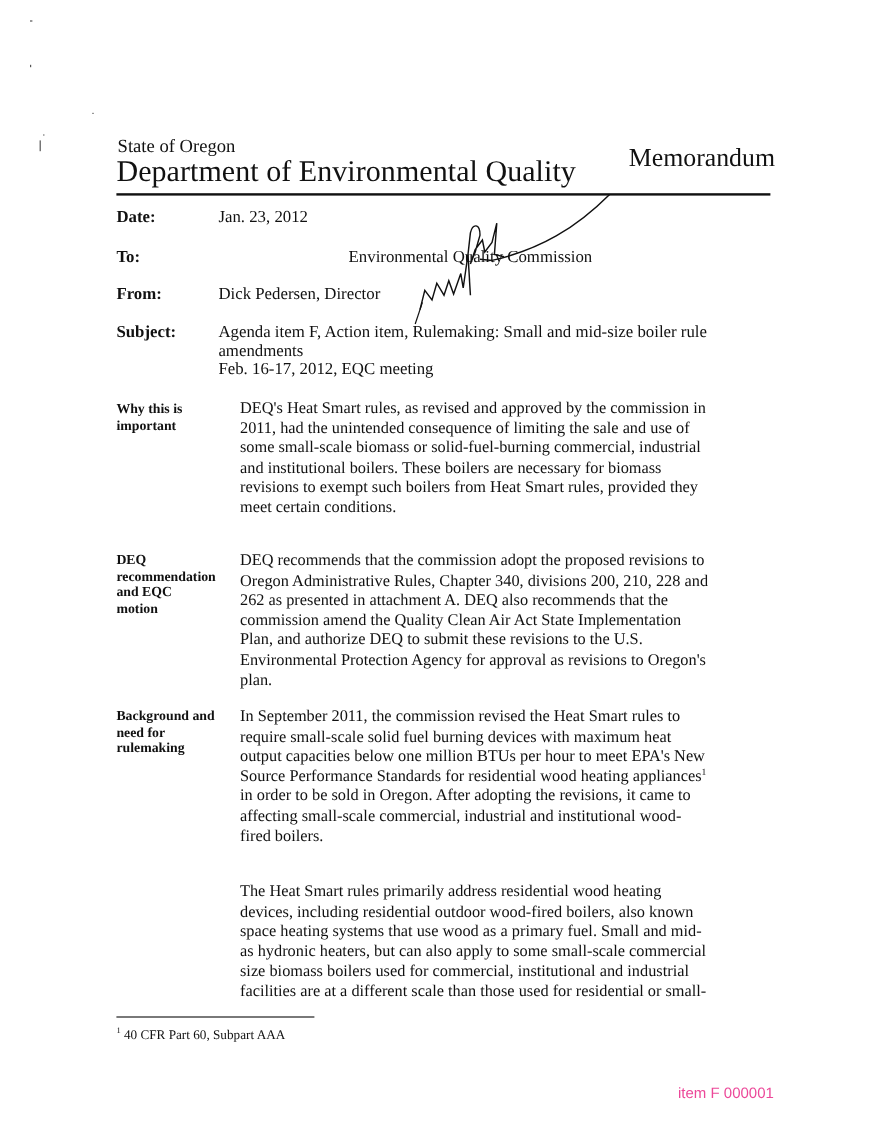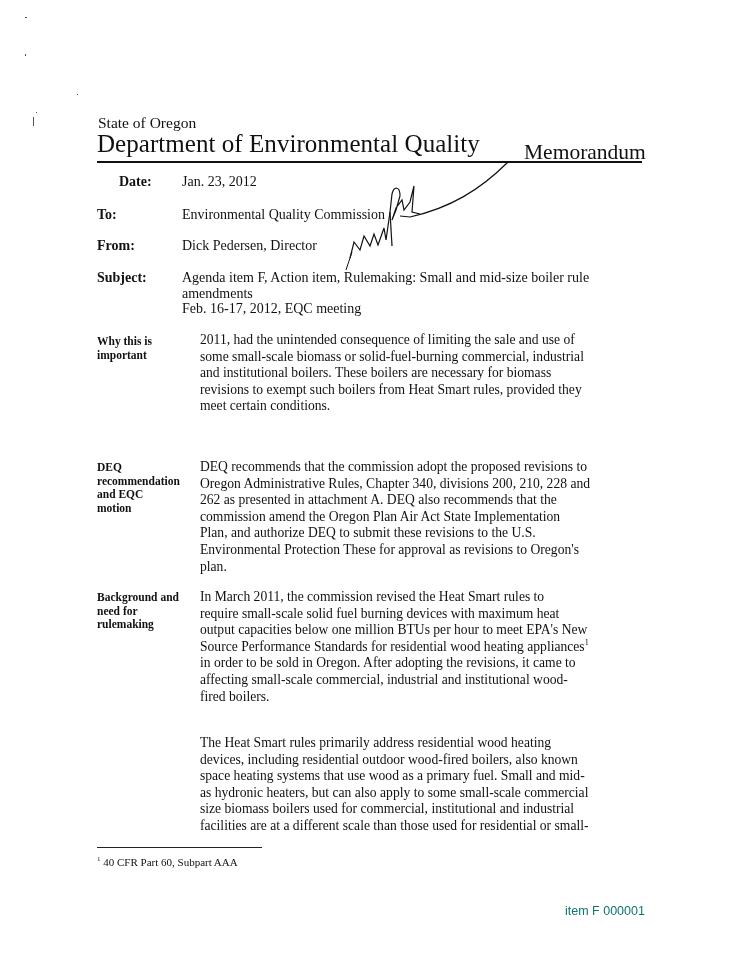--- a/index.html
+++ b/index.html
@@ -25,21 +25,21 @@
       left: 98px; top: 114px;
       font-size: 15.5px;
       letter-spacing: 0;
     }
     .dept {
       left: 97px; top: 130px;
       font-size: 25px;
       letter-spacing: 0.05px;
     }
     .memo {
-      left: 524px; top: 140px;
+      left: 524px; top: 119px;
       font-size: 21.5px;
     }
     .rule {
       left: 97px; top: 161px;
       width: 545px; height: 2px;
       background: #111;
     }
 
     
     .meta-label {
@@ -80,21 +80,21 @@
     .fn {
       left: 97px; top: 855px;
       font-size: 11px;
     }
     .fn sup { font-size: 7px; }
 
     .item-stamp {
       left: 565px; top: 904px;
       font-family: "Liberation Sans", "DejaVu Sans", sans-serif;
       font-size: 12.5px;
-      color: #0f766e;
+      color: #ec4899;
     }
 
     svg.signature {
       position: absolute;
       left: 330px; top: 150px;
       width: 200px; height: 120px;
       overflow: visible;
     }
   </style>
 </head>
@@ -104,25 +104,25 @@
 <div class="speck" style="left:25px;top:54px;width:1px;height:2px;"></div>
 <div class="speck" style="left:77px;top:94px;width:1px;height:1px;"></div>
 <div class="speck" style="left:33px;top:117px;width:1px;height:9px;"></div>
 <div class="speck" style="left:36px;top:112px;width:1px;height:1px;"></div>
 
 <div class="abs state">State of Oregon</div>
 <div class="abs dept">Department of Environmental Quality</div>
 <div class="abs memo">Memorandum</div>
 <div class="abs rule"></div>
 
-<div class="abs meta-label" style="top:174px;margin-left:22px;">Date:</div>
+<div class="abs meta-label" style="top:174px;">Date:</div>
 <div class="abs meta-value" style="top:174px;">Jan. 23, 2012</div>
 
 <div class="abs meta-label" style="top:207px;">To:</div>
-<div class="abs meta-value" style="top:207px;">Environmental Quality Commission</div>
+<div class="abs meta-value" style="top:207px;text-align:center;">Environmental Quality Commission</div>
 
 <div class="abs meta-label" style="top:238px;">From:</div>
 <div class="abs meta-value" style="top:238px;">Dick Pedersen, Director</div>
 
 <div class="abs meta-label" style="top:270px;">Subject:</div>
 <div class="abs meta-value" style="top:270px;">
   <div>Agenda item F, Action item, Rulemaking: Small and mid-size boiler rule</div>
   <div>amendments</div>
   <div>Feb. 16-17, 2012, EQC meeting</div>
 </div>
@@ -132,50 +132,51 @@
   <path d="M20,108 L24,92 L30,100 L34,86 L40,96 L44,84 L48,95 L54,78 L56,90 L60,62 L62,44 C64,36 70,36 70,46 L66,60 L62,70 L66,58 L72,50 L74,60 L80,52 L84,36 L82,62 L90,64" fill="none" stroke="#111" stroke-width="1.2"></path>
   <path d="M60,62 L62,96" fill="none" stroke="#111" stroke-width="1.2"></path>
   <path d="M16,120 L22,102" fill="none" stroke="#111" stroke-width="1"></path>
 </svg>
 
 <div class="abs sec-label" style="top:335px;">
   <div>Why this is</div>
   <div>important</div>
 </div>
 <div class="abs sec-body" style="top:332px;">
+  <div>DEQ's Heat Smart rules, as revised and approved by the commission in</div>
   <div>2011, had the unintended consequence of limiting the sale and use of</div>
   <div>some small-scale biomass or solid-fuel-burning commercial, industrial</div>
   <div>and institutional boilers. These boilers are necessary for biomass</div>
   <div>revisions to exempt such boilers from Heat Smart rules, provided they</div>
   <div>meet certain conditions.</div>
 </div>
 
 <div class="abs sec-label" style="top:461px;">
   <div>DEQ</div>
   <div>recommendation</div>
   <div>and EQC</div>
   <div>motion</div>
 </div>
 <div class="abs sec-body" style="top:459px;">
   <div>DEQ recommends that the commission adopt the proposed revisions to</div>
   <div>Oregon Administrative Rules, Chapter 340, divisions 200, 210, 228 and</div>
   <div>262 as presented in attachment A. DEQ also recommends that the</div>
-  <div>commission amend the Oregon Plan Air Act State Implementation</div>
+  <div>commission amend the Quality Clean Air Act State Implementation</div>
   <div>Plan, and authorize DEQ to submit these revisions to the U.S.</div>
-  <div>Environmental Protection These for approval as revisions to Oregon's</div>
+  <div>Environmental Protection Agency for approval as revisions to Oregon's</div>
   <div>plan.</div>
 </div>
 
 <div class="abs sec-label" style="top:591px;">
   <div>Background and</div>
   <div>need for</div>
   <div>rulemaking</div>
 </div>
 <div class="abs sec-body" style="top:589px;">
-  <div>In March 2011, the commission revised the Heat Smart rules to</div>
+  <div>In September 2011, the commission revised the Heat Smart rules to</div>
   <div>require small-scale solid fuel burning devices with maximum heat</div>
   <div>output capacities below one million BTUs per hour to meet EPA's New</div>
   <div><span>Source Performance Standards for residential wood heating appliances</span><sup>1</sup></div>
   <div>in order to be sold in Oregon. After adopting the revisions, it came to</div>
   <div>affecting small-scale commercial, industrial and institutional wood-</div>
   <div>fired boilers.</div>
 </div>
 <div class="abs sec-body" style="top:735px;">
   <div>The Heat Smart rules primarily address residential wood heating</div>
   <div>devices, including residential outdoor wood-fired boilers, also known</div>

